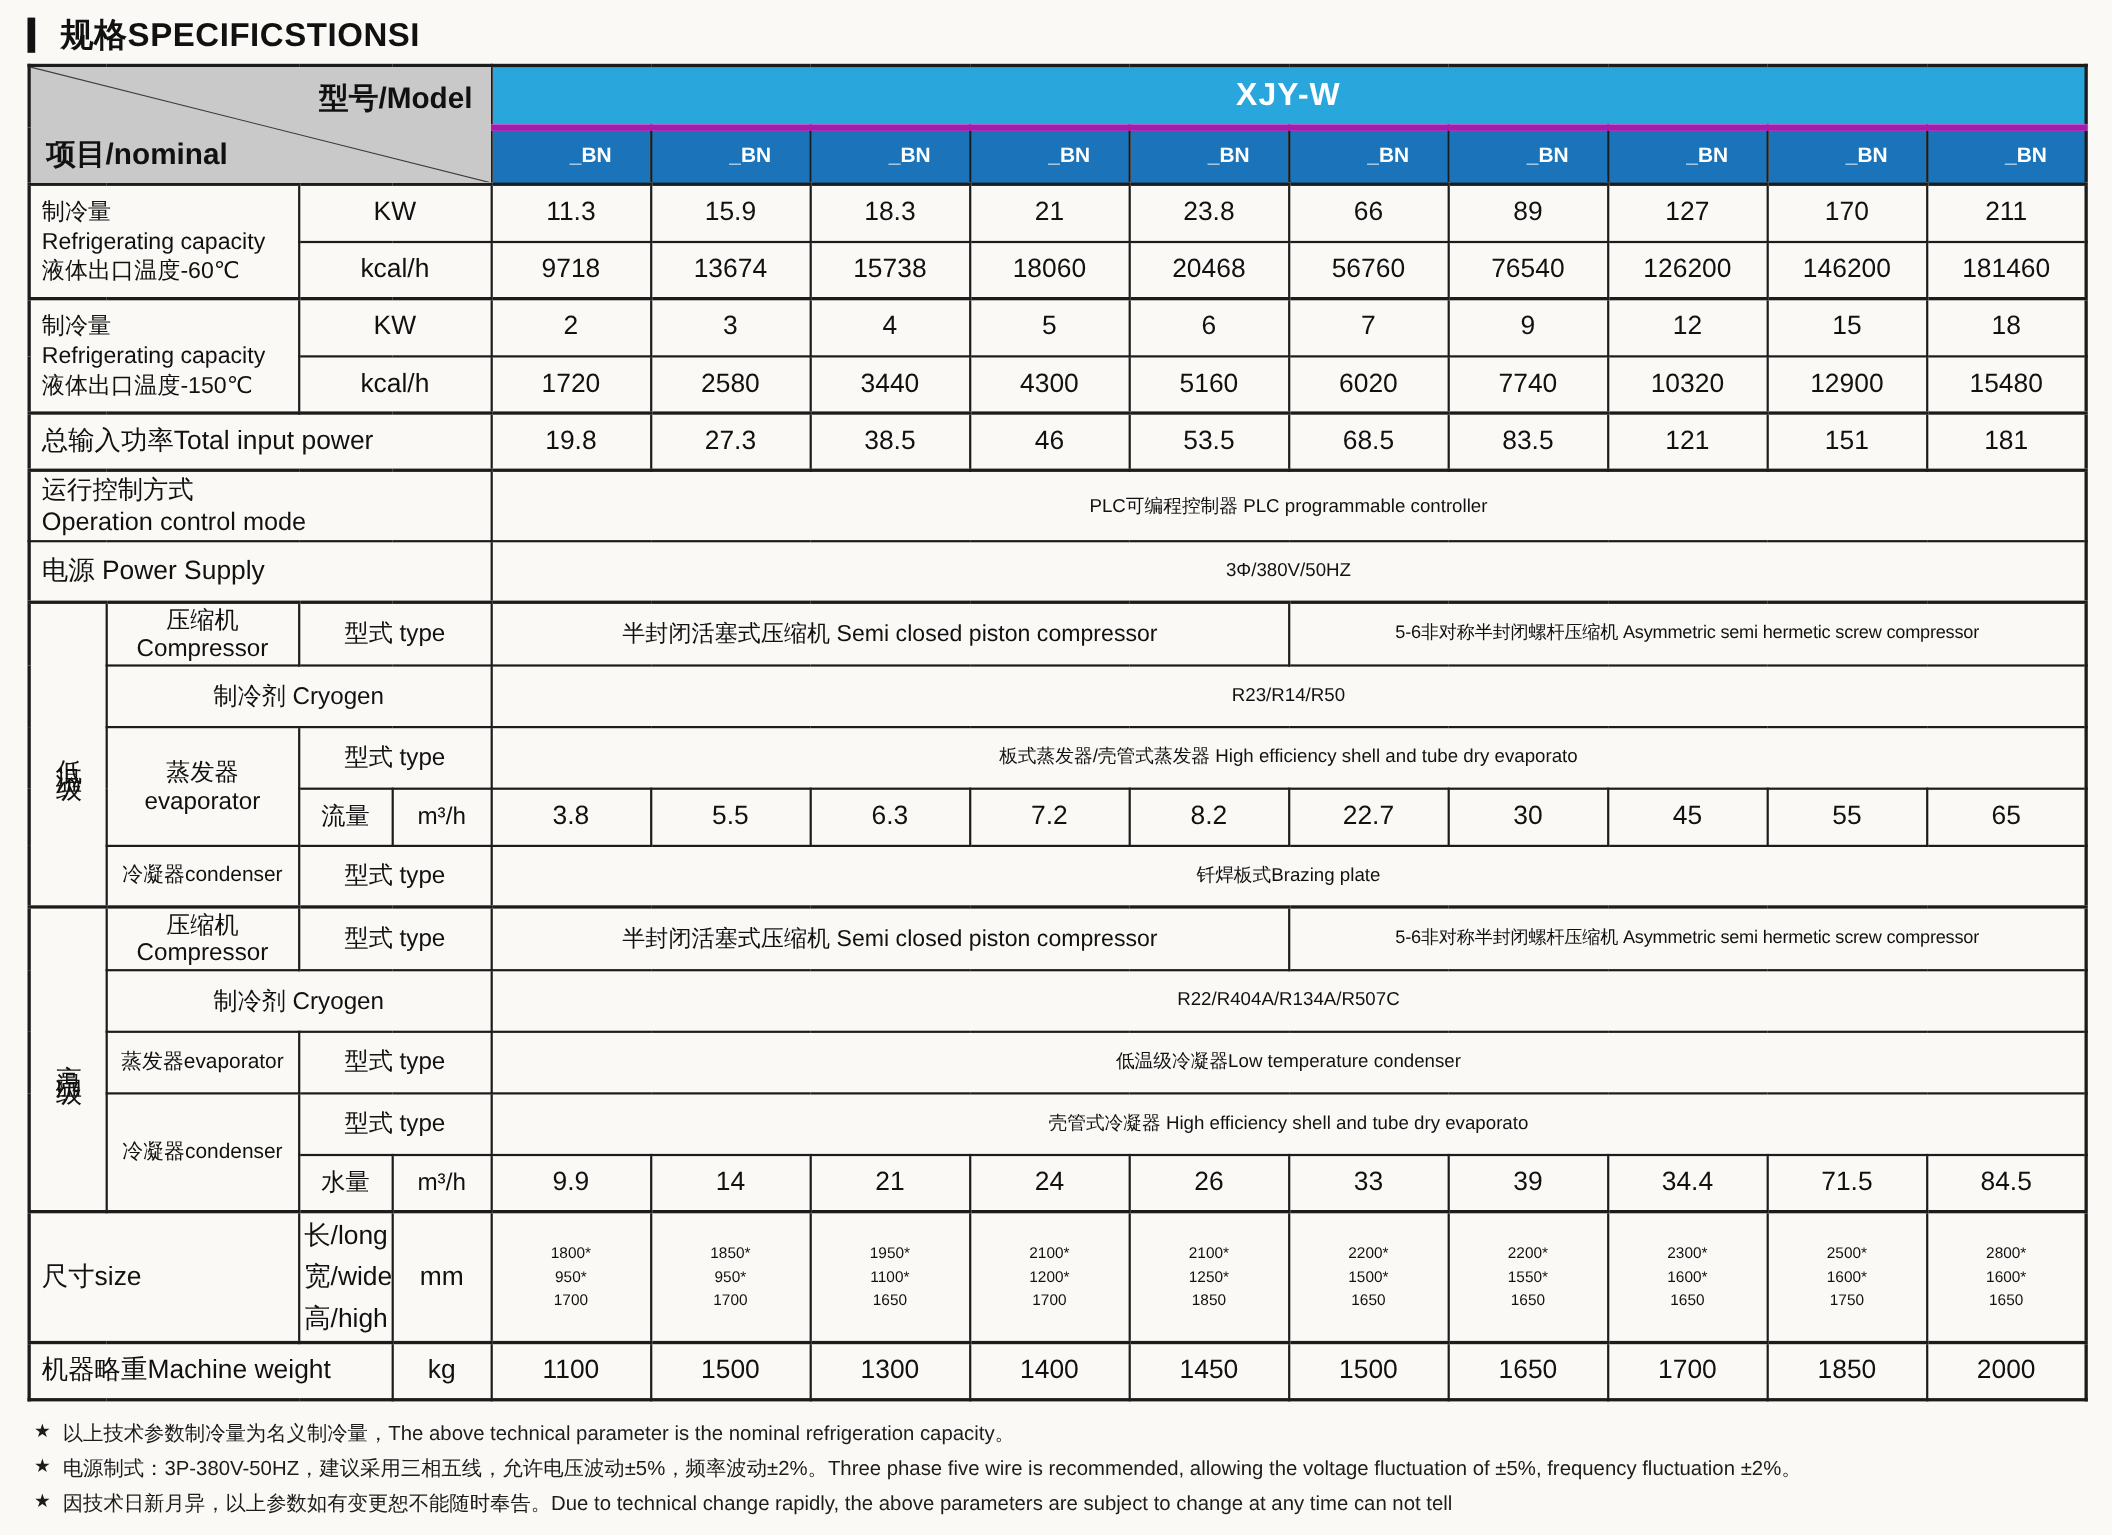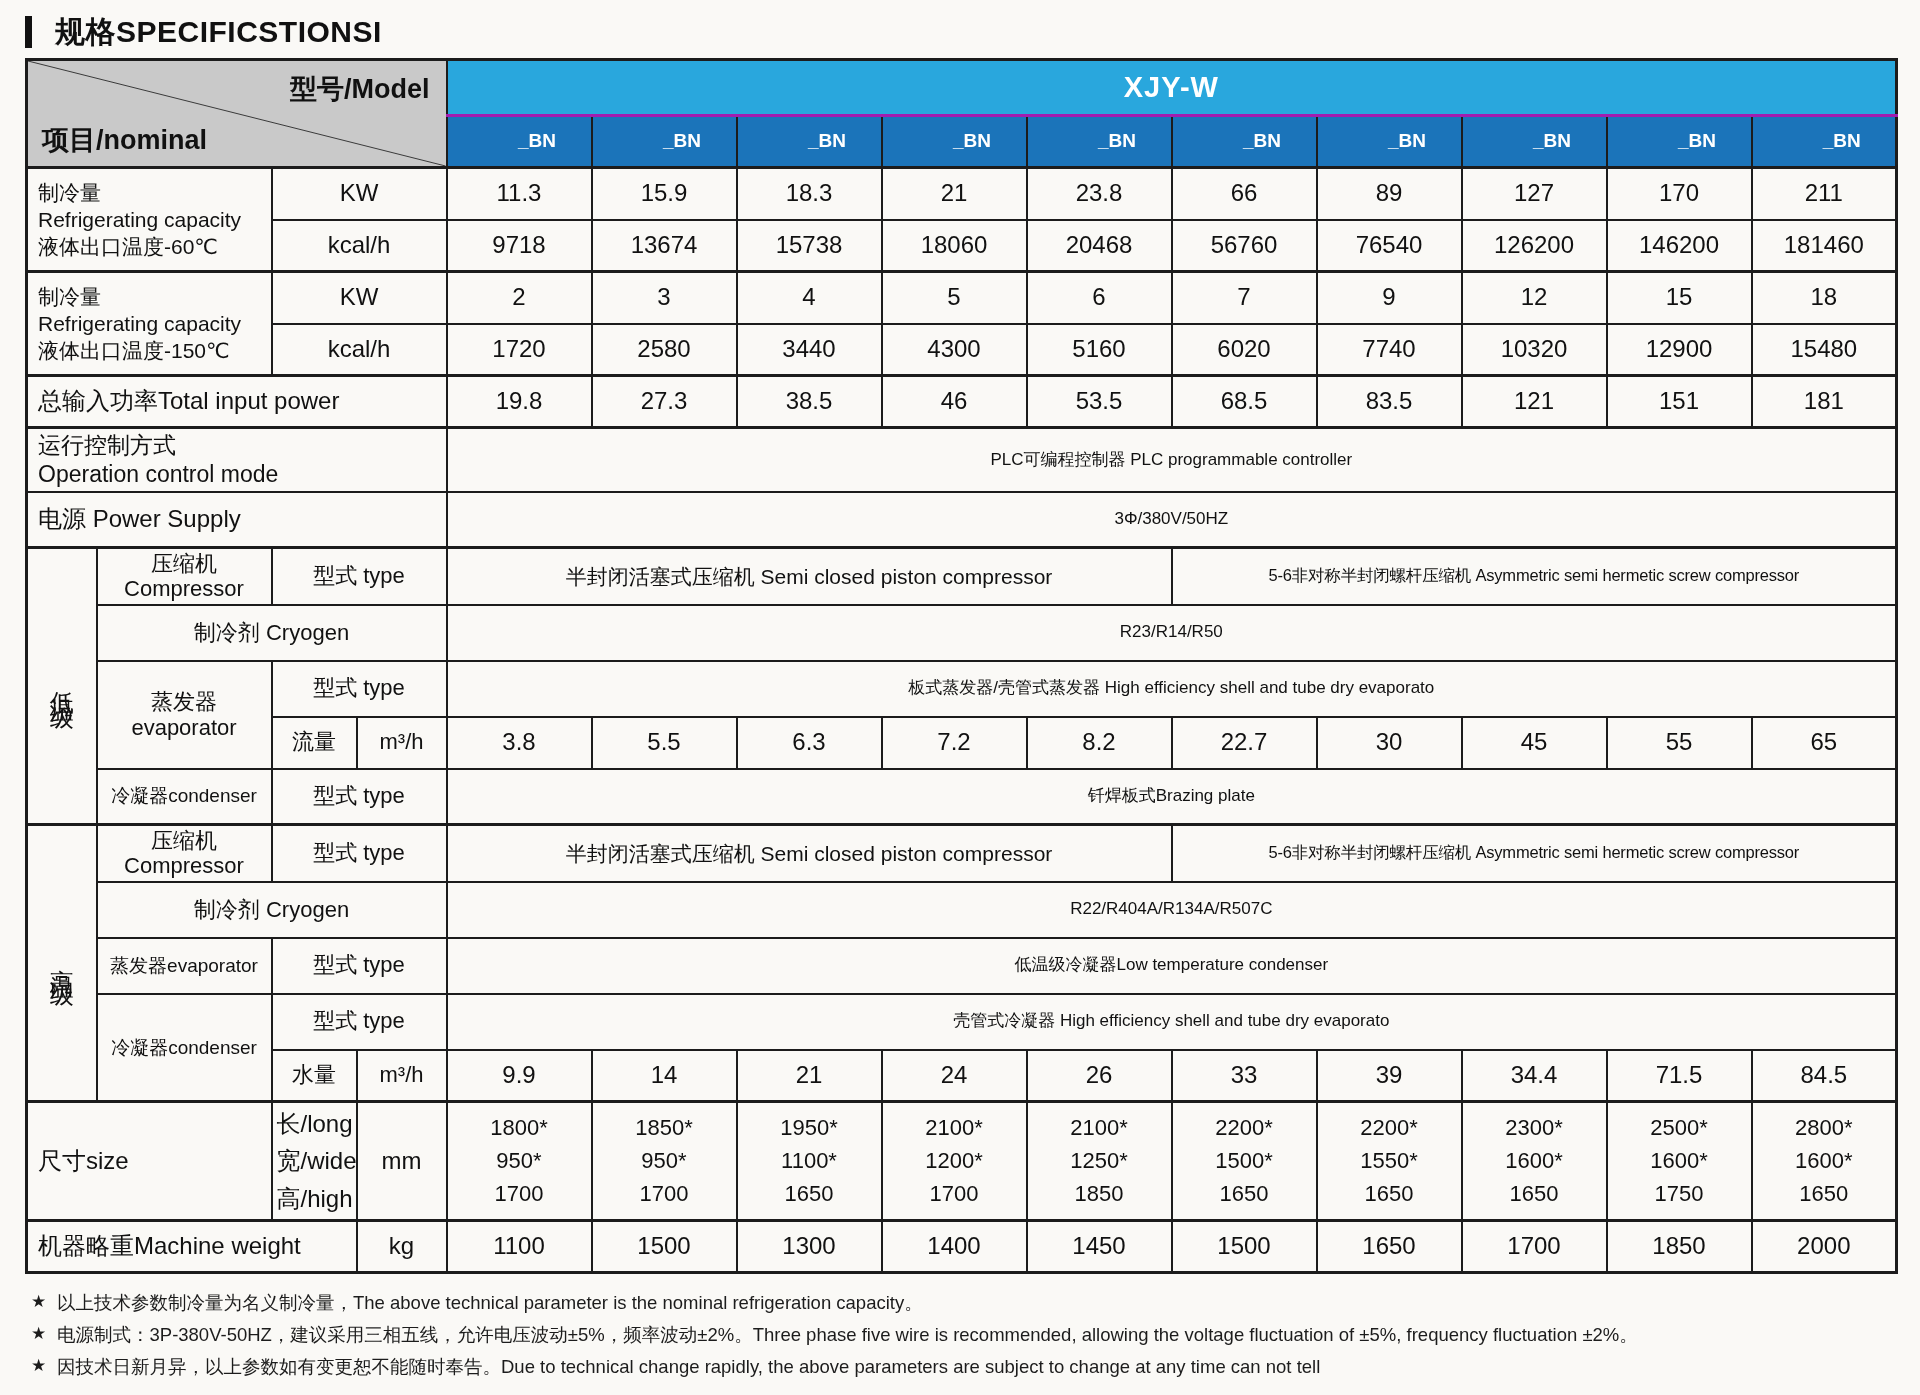--- a/index.html
+++ b/index.html
@@ -34,40 +34,40 @@
   tr.r-num{height:52px;}
   tr.r-wide{height:56px;}
   tr.r-dims{height:112px;}
 
   .corner{background:var(--corner-bg);position:relative;padding:0;}
   .corner svg{position:absolute;left:0;top:0;width:100%;height:100%;}
   .corner-model{position:absolute;top:12px;right:16px;font-weight:bold;font-size:27px;}
   .corner-project{position:absolute;bottom:10px;left:14px;font-weight:bold;font-size:27px;}
 
   .series{background:var(--series-header-bg);color:#fff;font-weight:bold;font-size:29px;
-          border-bottom:3px solid #a21caf;letter-spacing:1px;}
+          border-bottom:6px solid #a21caf;letter-spacing:1px;}
   .bn{background:var(--model-header-bg);color:#fff;font-weight:bold;font-size:19px;padding-left:40px;}
 
   .multiline{white-space:pre-line;}
   .lbl{text-align:left;padding-left:10px;font-size:21px;line-height:1.3;}
   .lbl-left{text-align:left;padding-left:10px;font-size:24px;}
   .lbl-ctl{text-align:left;padding-left:10px;font-size:23px;line-height:1.25;}
   .unit{font-size:24px;}
   .val{font-size:24px;}
   .span-val{font-size:17px;}
   .typel{font-size:22px;}
   .comp{font-size:22px;line-height:1.15;}
   .small{font-size:19px;}
   .piston{font-size:21px;padding:2px 6px;}
   .screw{font-size:16.5px;padding:2px 4px;letter-spacing:-0.2px;}
   .stage-cell{padding:0;}
   .vtext{writing-mode:vertical-lr;text-orientation:upright;display:inline-block;
          font-size:24px;letter-spacing:7px;line-height:1;}
   .dims{font-size:24px;line-height:1.55;}
-  .dimval{font-size:22px;line-height:1.5;}
+  .dimval{font-size:14px;line-height:1.5;}
 
   .footnotes{margin-top:16px;padding-left:6px;}
   .fn{display:flex;align-items:flex-start;margin:7px 0;font-size:18.5px;color:#1c1c1c;}
   .fn-marker{width:26px;flex:0 0 26px;font-size:17px;padding-top:1px;}
   .fn-text{flex:1;}
 </style>
 </head>
 <body>
 
 <div class="page">

